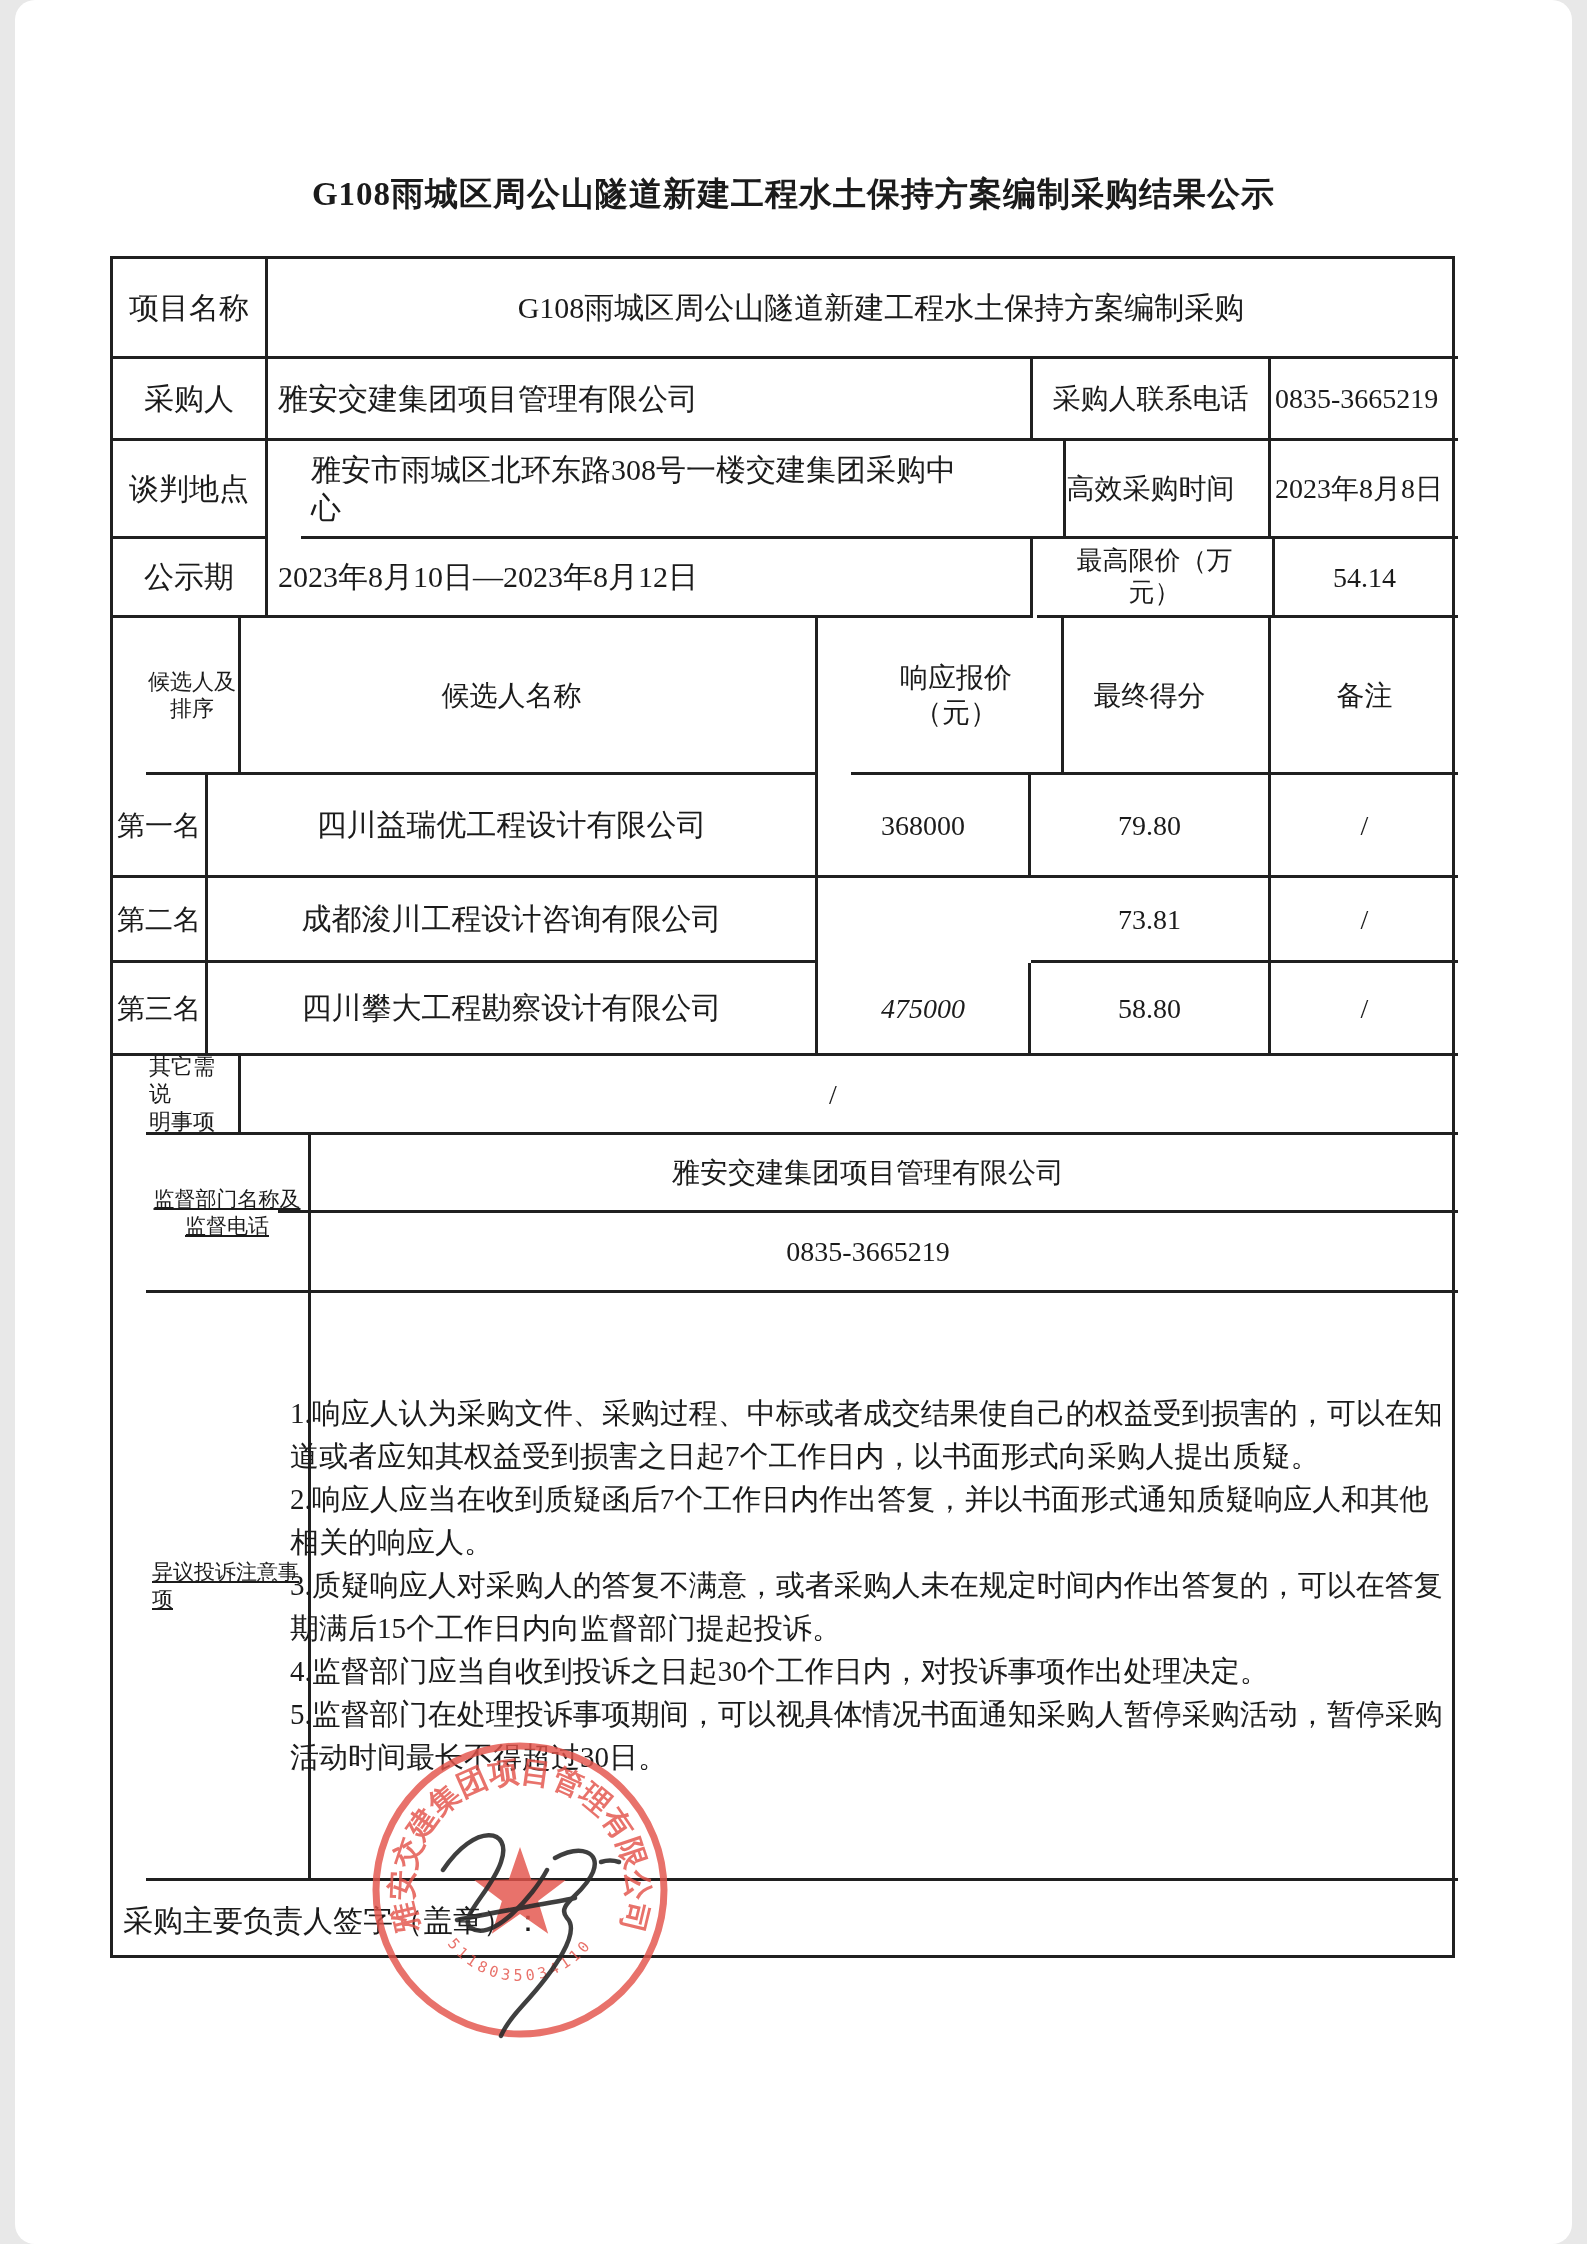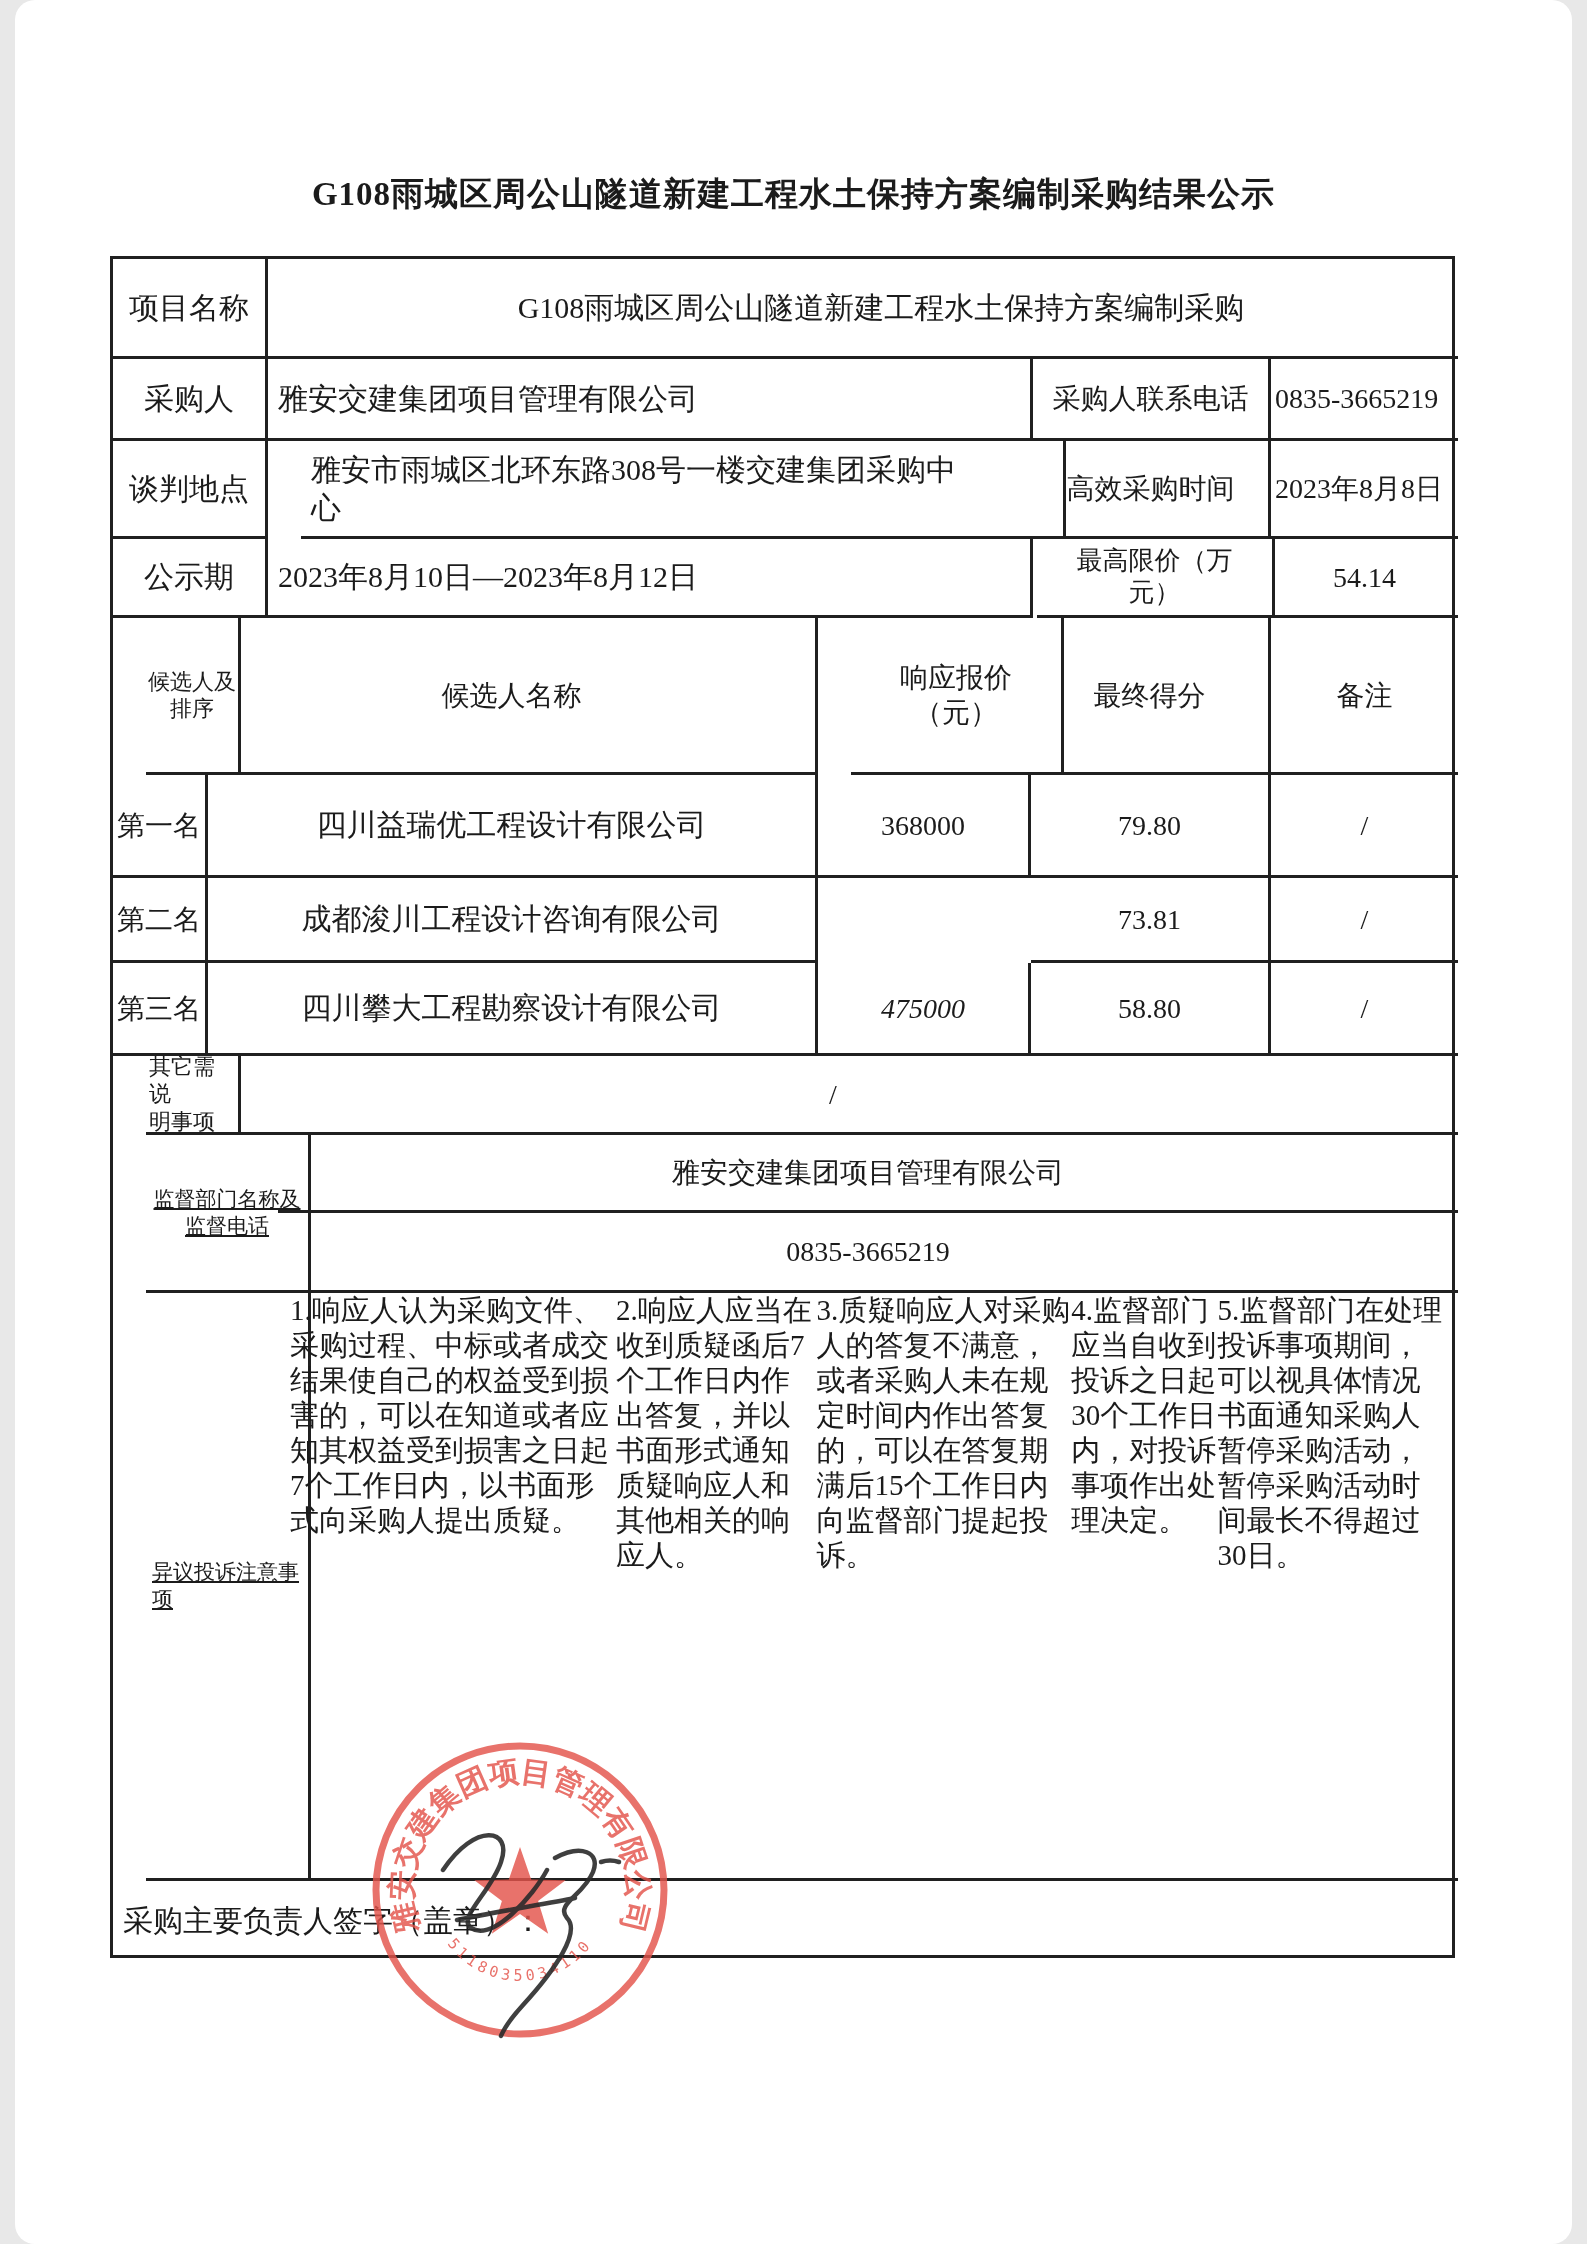--- a/index.html
+++ b/index.html
@@ -29,22 +29,22 @@
   .br{border-right:3px solid #202020;}
   .bb{border-bottom:3px solid #202020;}
   .left{justify-content:flex-start;text-align:left;padding:0 10px;}
   .pad4{padding:0 4px;}
   .pre{white-space:pre-line;margin-left:33px;}
   .f30{font-size:30px;}
   .f26{font-size:26px;}
   .f22{font-size:22px;}
   .f21{font-size:21px;text-decoration:underline;}
   .objtext{
-    flex-direction:row;align-items:flex-start;justify-content:center;
-    text-align:left;padding:0 12px;font-size:29px;line-height:35px;
+    flex-direction:column;align-items:flex-start;justify-content:center;
+    text-align:left;padding:0 12px;font-size:29px;line-height:43px;
   }
   .objtext p{margin:0;}
   .sig{
     justify-content:flex-start;text-align:left;padding-left:10px;font-size:30px;
   }
   .stamp{position:absolute;left:345px;top:1730px;width:320px;height:320px;opacity:.82;}
   .sig-ink{position:absolute;left:390px;top:1800px;width:270px;height:250px;}
 </style>
 </head>
 <body>

